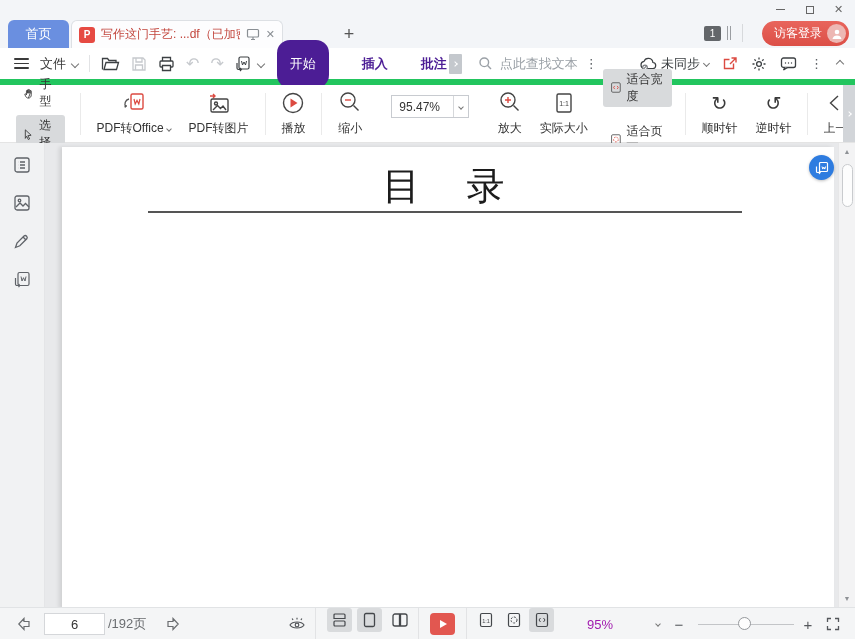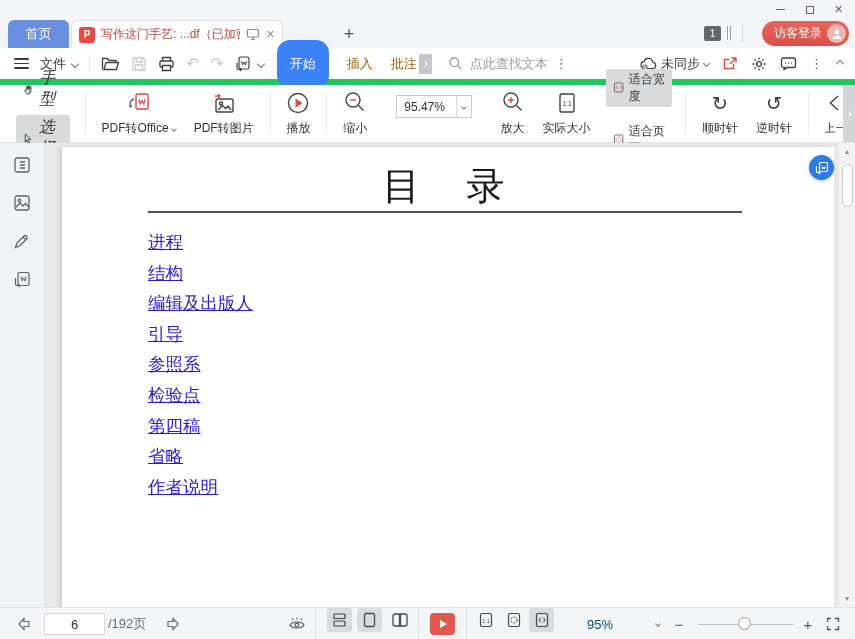--- a/index.html
+++ b/index.html
@@ -42,35 +42,35 @@
   .hamb{width:15px;display:flex;flex-direction:column;gap:3px;}
   .hamb b{height:1.5px;background:#3a3a3a;border-radius:1px;}
   .chev{width:6px;height:6px;border-right:1.4px solid #777;border-bottom:1.4px solid #777;display:inline-block;}
   .chev.dn{transform:rotate(45deg);}
   .chev.up{transform:rotate(-135deg);}
   .chev.rt{transform:rotate(-45deg);}
   .vdiv{width:1px;height:17px;background:#e2e3e5;}
   .mbtn{display:flex;align-items:center;justify-content:center;color:#3c4043;}
   .disabled{color:#c6c9cd;}
   .glyph16{font-size:16px;}
-  .start-pill{background:#3b82f6;color:#fff;border-radius:13px;padding:15px 13px;font-size:13px;margin-left:13px;}
-  .menu-item{margin-left:18px;color:#a16207;}
+  .start-pill{background:#4c1d95;color:#fff;border-radius:13px;padding:15px 13px;font-size:13px;margin-left:13px;}
+  .menu-item{margin-left:33px;color:#4c1d95;font-weight:bold;}
   .ovf-box{width:13px;height:20px;background:#c4c8cd;display:flex;align-items:center;justify-content:center;
     margin-left:2px;border-radius:1px;}
   .ovf-box .chev{border-color:#fff;width:4px;height:4px;}
   .search-grp{display:flex;align-items:center;gap:7px;margin-left:16px;color:#9aa0a6;}
   .mb-right{margin-left:auto;display:flex;align-items:center;gap:13px;color:#3c4043;}
   .sync{display:flex;align-items:center;gap:4px;font-size:13px;}
   .dots{color:#5f6368;font-size:13px;letter-spacing:1px;}
 
   
   .ribbon{position:absolute;top:85px;left:0;right:0;height:58px;background:#fff;
     border-bottom:1px solid #e4e4e4;display:flex;align-items:center;padding-left:16px;}
   .tool-stack{display:flex;flex-direction:column;gap:3px;margin-right:8px;}
-  .trow{display:flex;align-items:center;gap:6px;font-size:16px;color:#333;padding:2px 7px;border-radius:3px;font-style:italic;}
+  .trow{display:flex;align-items:center;gap:6px;font-size:12px;color:#333;padding:2px 7px;border-radius:3px;}
   .trow.sel{background:#d8dadc;}
   .vdiv2{width:1px;height:42px;background:#eaeaea;margin:0 7px;}
   .rbtn{display:flex;flex-direction:column;align-items:center;gap:4px;font-size:12px;color:#333;margin:0 9px;}
   .rbtn .ric{height:26px;display:flex;align-items:center;justify-content:center;}
   .rlabel{display:flex;align-items:center;gap:3px;white-space:nowrap;}
   .zoombox{width:92px;height:23px;border:1px solid #c8cbd0;background:#fff;display:flex;align-items:stretch;
     margin:0 20px;align-self:flex-start;margin-top:10px;justify-content:space-between;}
   .zoombox .zval{flex:1;font-size:12px;color:#333;display:flex;align-items:center;padding-left:7px;}
   .zoombox .zspin{width:15px;border-left:1px solid #d6d8db;display:flex;align-items:center;justify-content:center;}
   .fit-stack{display:flex;flex-direction:column;gap:14px;margin:0 6px;}
@@ -106,21 +106,21 @@
   
   .statusbar{position:absolute;bottom:0;left:0;right:0;height:32px;background:#f4f5f6;border-top:1px solid #e1e3e5;}
   .sb-item{position:absolute;top:0;height:32px;display:flex;align-items:center;justify-content:center;color:#54575b;}
   .page-input{position:absolute;left:44px;top:5px;width:61px;height:22px;border:1px solid #d5d7da;background:#fff;
     text-align:center;font-size:13px;color:#333;font-family:inherit;}
   .pg-total{font-size:13px;color:#6a6d70;}
   .lay-btn{width:25px;height:24px;border-radius:3px;display:flex;align-items:center;justify-content:center;}
   .lay-btn.sel{background:#d9dbdd;}
   .play-sq{width:25px;height:22px;background:#e25750;border-radius:4px;display:flex;align-items:center;justify-content:center;}
   .play-sq b{width:0;height:0;border-left:7px solid #fff;border-top:4.5px solid transparent;border-bottom:4.5px solid transparent;margin-left:2px;}
-  .pct{font-size:13px;color:#0c4a6e;}
+  .pct{font-size:13px;color:#a21caf;}
   .slider-line{position:absolute;left:698px;top:15.5px;width:96px;height:1.5px;background:#c3c5c8;}
   .slider-thumb{position:absolute;left:738px;top:9px;width:13px;height:13px;border-radius:50%;background:#fdfdfd;border:1px solid #95989c;}
   .sign{font-size:15px;color:#55585c;}
 </style>
 </head>
 <body>
 
 <div id="app">
 
   <div class="titlebar">
@@ -439,31 +439,20 @@
           <rect x="5" y="2.5" width="11" height="13" rx="1.5"></rect>
           <path d="M8 6.5l1 4.5 1.5-3.3L12 11l1-4.5" stroke-width="1"></path>
           <path d="M2.5 8v6a1.5 1.5 0 0 0 1.5 1.5h2.5M5.5 13.8l1.2 1.7-1.2 1.7"></path>
         </svg>
       </span>
     </div>
 
     <div class="page">
       <div class="doc-title">目  录</div>
       <div class="doc-hr"></div>
-      <ul class="toc">
-        <li><a href="#">进程</a></li>
-        <li><a href="#">结构</a></li>
-        <li><a href="#">编辑及出版人</a></li>
-        <li><a href="#">引导</a></li>
-        <li><a href="#">参照系</a></li>
-        <li><a href="#">检验点</a></li>
-        <li><a href="#">第四稿</a></li>
-        <li><a href="#">省略</a></li>
-        <li><a href="#">作者说明</a></li>
-      </ul>
     </div>
 
     <div class="float-btn">
       <svg width="14" height="14" viewBox="0 0 14 14" fill="none" stroke="#fff" stroke-width="1.2">
         <rect x="4.5" y="1.5" width="8" height="9" rx="1"></rect>
         <path d="M7 5.5l.8 2.6 1-2 1 2 .8-2.6" stroke-width="1"></path>
         <path d="M1.5 5.5v5a1 1 0 0 0 1 1h3M4 10l1.2 1.5L4 13"></path>
       </svg>
     </div>
 

